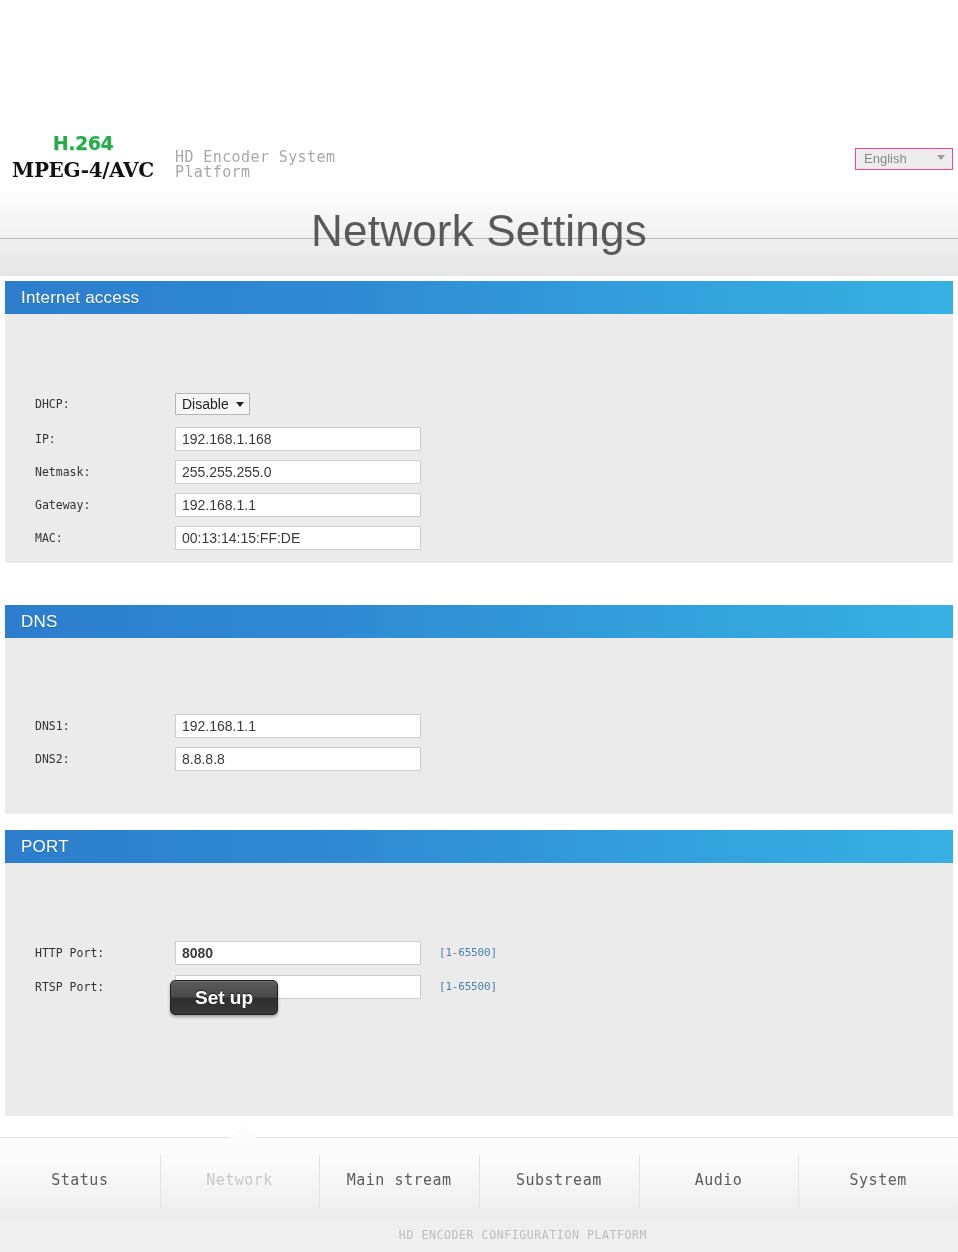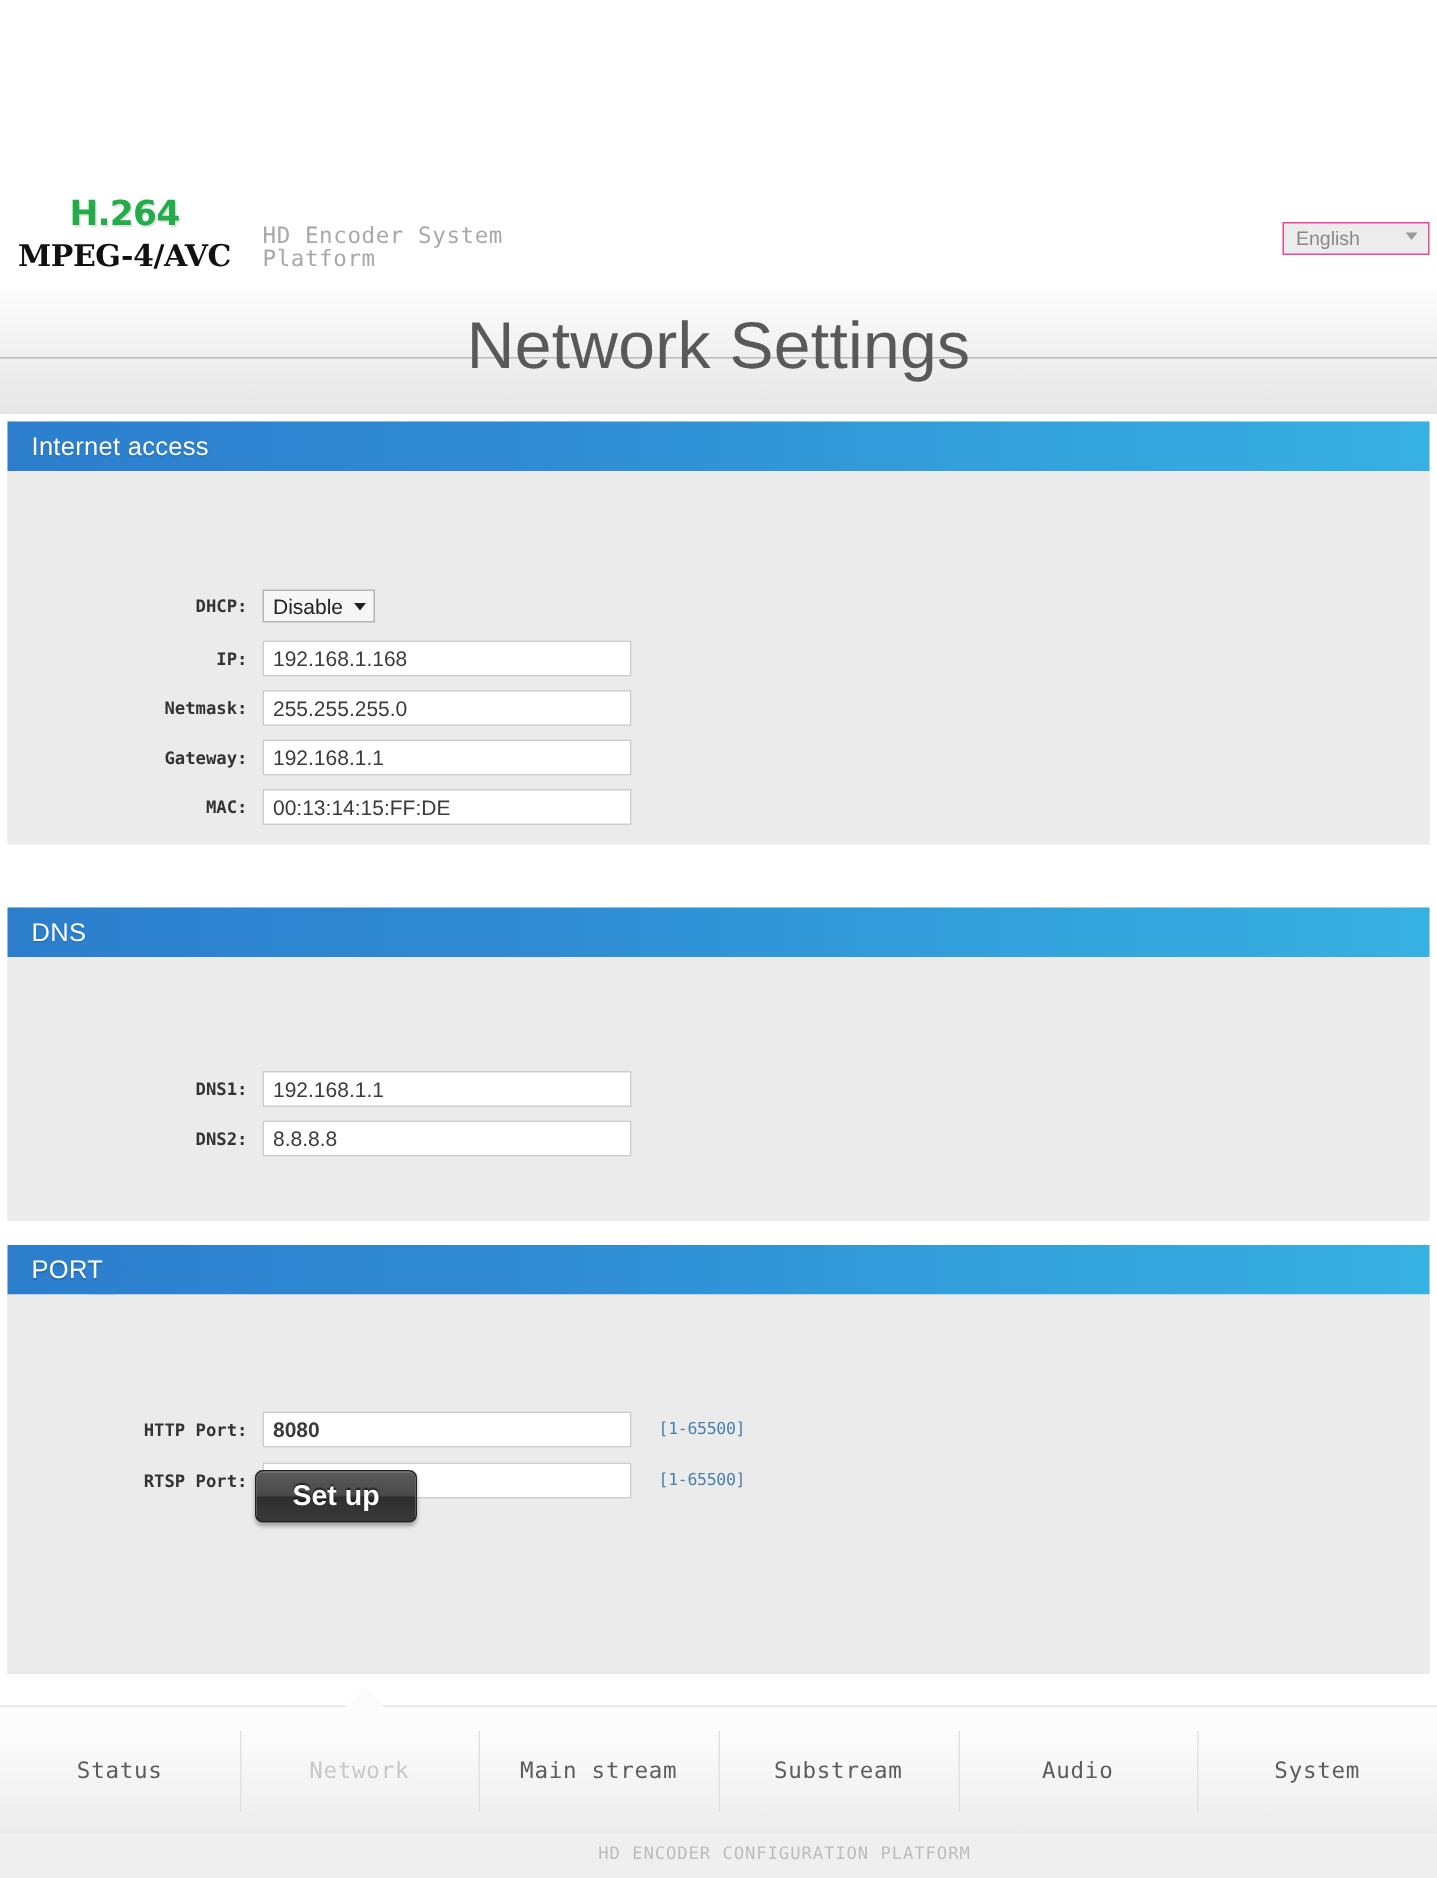--- a/index.html
+++ b/index.html
@@ -24,21 +24,21 @@
   }
   #logo-block {
     position: absolute;
     left: 8px; top: 128px;
     width: 150px;
     text-align: center;
   }
   #logo-h264 {
     font-family: "DejaVu Sans", sans-serif;
     font-weight: bold;
-    font-size: 23px;
+    font-size: 19px;
     color: #22ad4a;
     letter-spacing: -0.5px;
     line-height: 30px;
     text-shadow: 1px 1px 0 rgba(0,0,0,0.12);
   }
   #logo-mpeg {
     font-family: "DejaVu Serif", serif;
     font-weight: bold;
     font-size: 20px;
     color: #111111;
@@ -151,27 +151,26 @@
 
   
   .frow {
     position: absolute;
     height: 24px;
   }
   .flabel {
     position: absolute;
     right: 0; top: 0;
     width: 130px;
-    text-align: right;
+    text-align: left;
     font-family: "DejaVu Sans Mono", monospace;
     font-size: 11.5px;
     color: #333333;
     line-height: 24px;
     letter-spacing: 0px;
-    font-weight: bold;
   }
   .finput {
     position: absolute;
     height: 24px;
     background: #ffffff;
     border: 1px solid #cdcdcd;
     box-sizing: border-box;
     font-family: "Liberation Sans", sans-serif;
     font-size: 14px;
     color: #3b3b3b;

